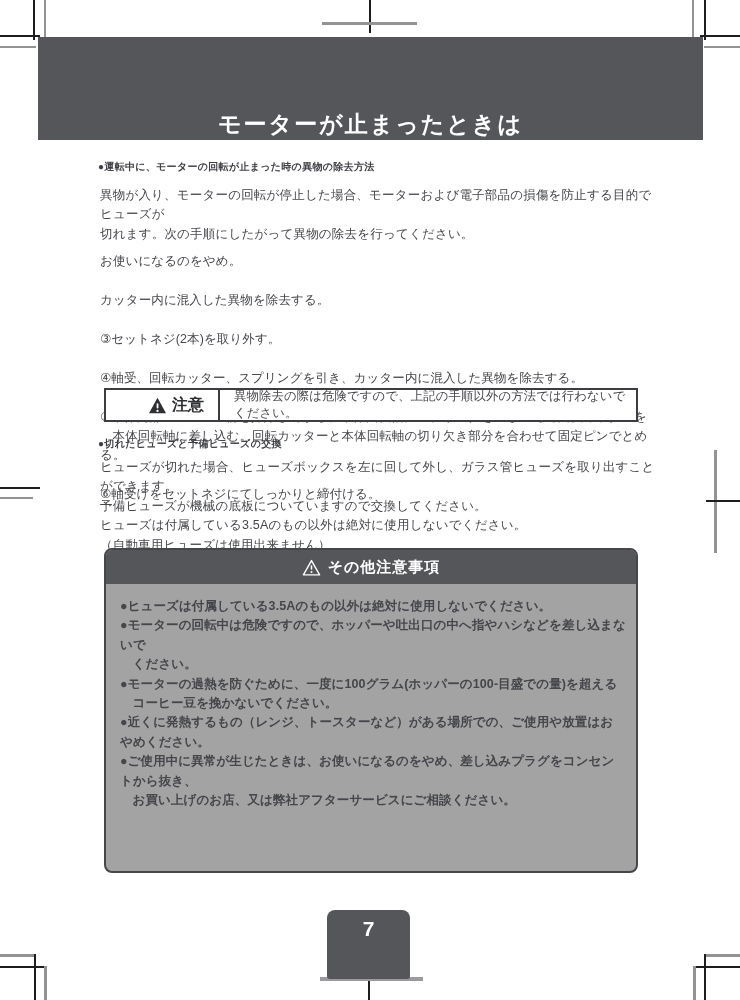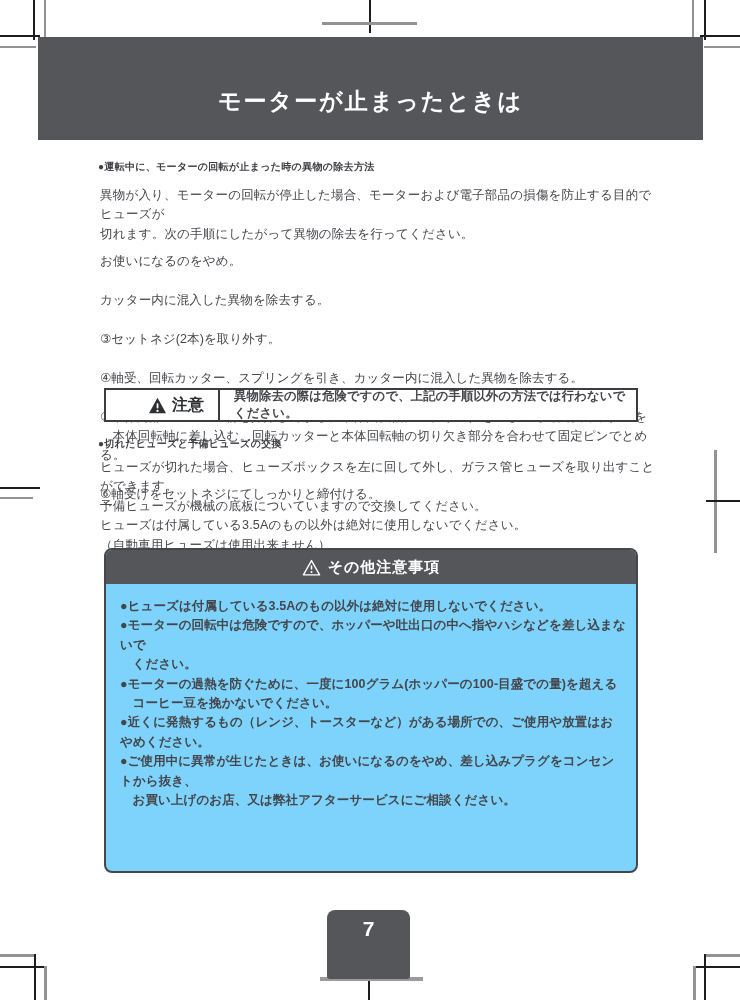--- a/index.html
+++ b/index.html
@@ -7,40 +7,40 @@
     position:relative;width:740px;height:1000px;background:#ffffff;overflow:hidden;
     font-family:"Liberation Sans","DejaVu Sans",sans-serif;color:#45464b;
   }
   
   .mk{position:absolute;}
   .mk.black{background:#1d1d1f;}
   .mk.gray{background:#939396;}
   
   .banner{
     position:absolute;left:38px;top:37px;width:665px;height:103px;background:#55565a;
-    display:flex;align-items:flex-end;justify-content:center;box-sizing:border-box;padding-bottom:23px;
+    display:flex;align-items:flex-end;justify-content:center;box-sizing:border-box;padding-bottom:0;
   }
   .banner-title{color:#ffffff;font-size:23px;font-weight:bold;letter-spacing:2px;}
   
   .sec-heading{position:absolute;font-size:10px;font-weight:bold;color:#3e3f44;letter-spacing:.3px;}
   .body-text{position:absolute;font-size:12.5px;line-height:19.4px;white-space:pre-line;letter-spacing:.2px;}
   
   .caution{
     position:absolute;left:104px;top:388px;width:534px;height:34px;border:2px solid #3c3d40;
     box-sizing:border-box;display:flex;align-items:stretch;background:#fff;
   }
   .caution-label{
     width:84px;display:flex;align-items:center;justify-content:center;gap:5px;
     border-right:2px solid #3c3d40;font-size:16px;font-weight:bold;color:#2e2f32;margin-left:28px;
   }
-  .caution-text{flex:1;display:flex;align-items:center;padding-left:14px;font-size:12.3px;color:#45464b;letter-spacing:.2px;font-weight:bold;}
+  .caution-text{flex:1;display:flex;align-items:center;padding-left:14px;font-size:12.3px;color:#45464b;letter-spacing:.2px;}
   
   .notes{
     position:absolute;left:104px;top:548px;width:534px;height:325px;border:2px solid #46474b;
-    border-radius:8px;box-sizing:border-box;background:#7dd3fc;overflow:hidden;
+    border-radius:8px;box-sizing:border-box;background:#a3a3a3;overflow:hidden;
   }
   .notes-header{
     height:34px;background:#55565a;display:flex;align-items:center;justify-content:center;gap:7px;
     color:#fff;font-size:15px;font-weight:bold;letter-spacing:1px;
   }
   .notes-list{padding:13px 10px 0 14px;font-size:12.5px;line-height:19.4px;color:#45464b;font-weight:bold;}
   .notes-item{white-space:pre-line;letter-spacing:.1px;}
   
   .page-tab-line{position:absolute;left:320px;top:977px;width:103px;height:4px;background:#9b9b9e;}
   .page-tab{

